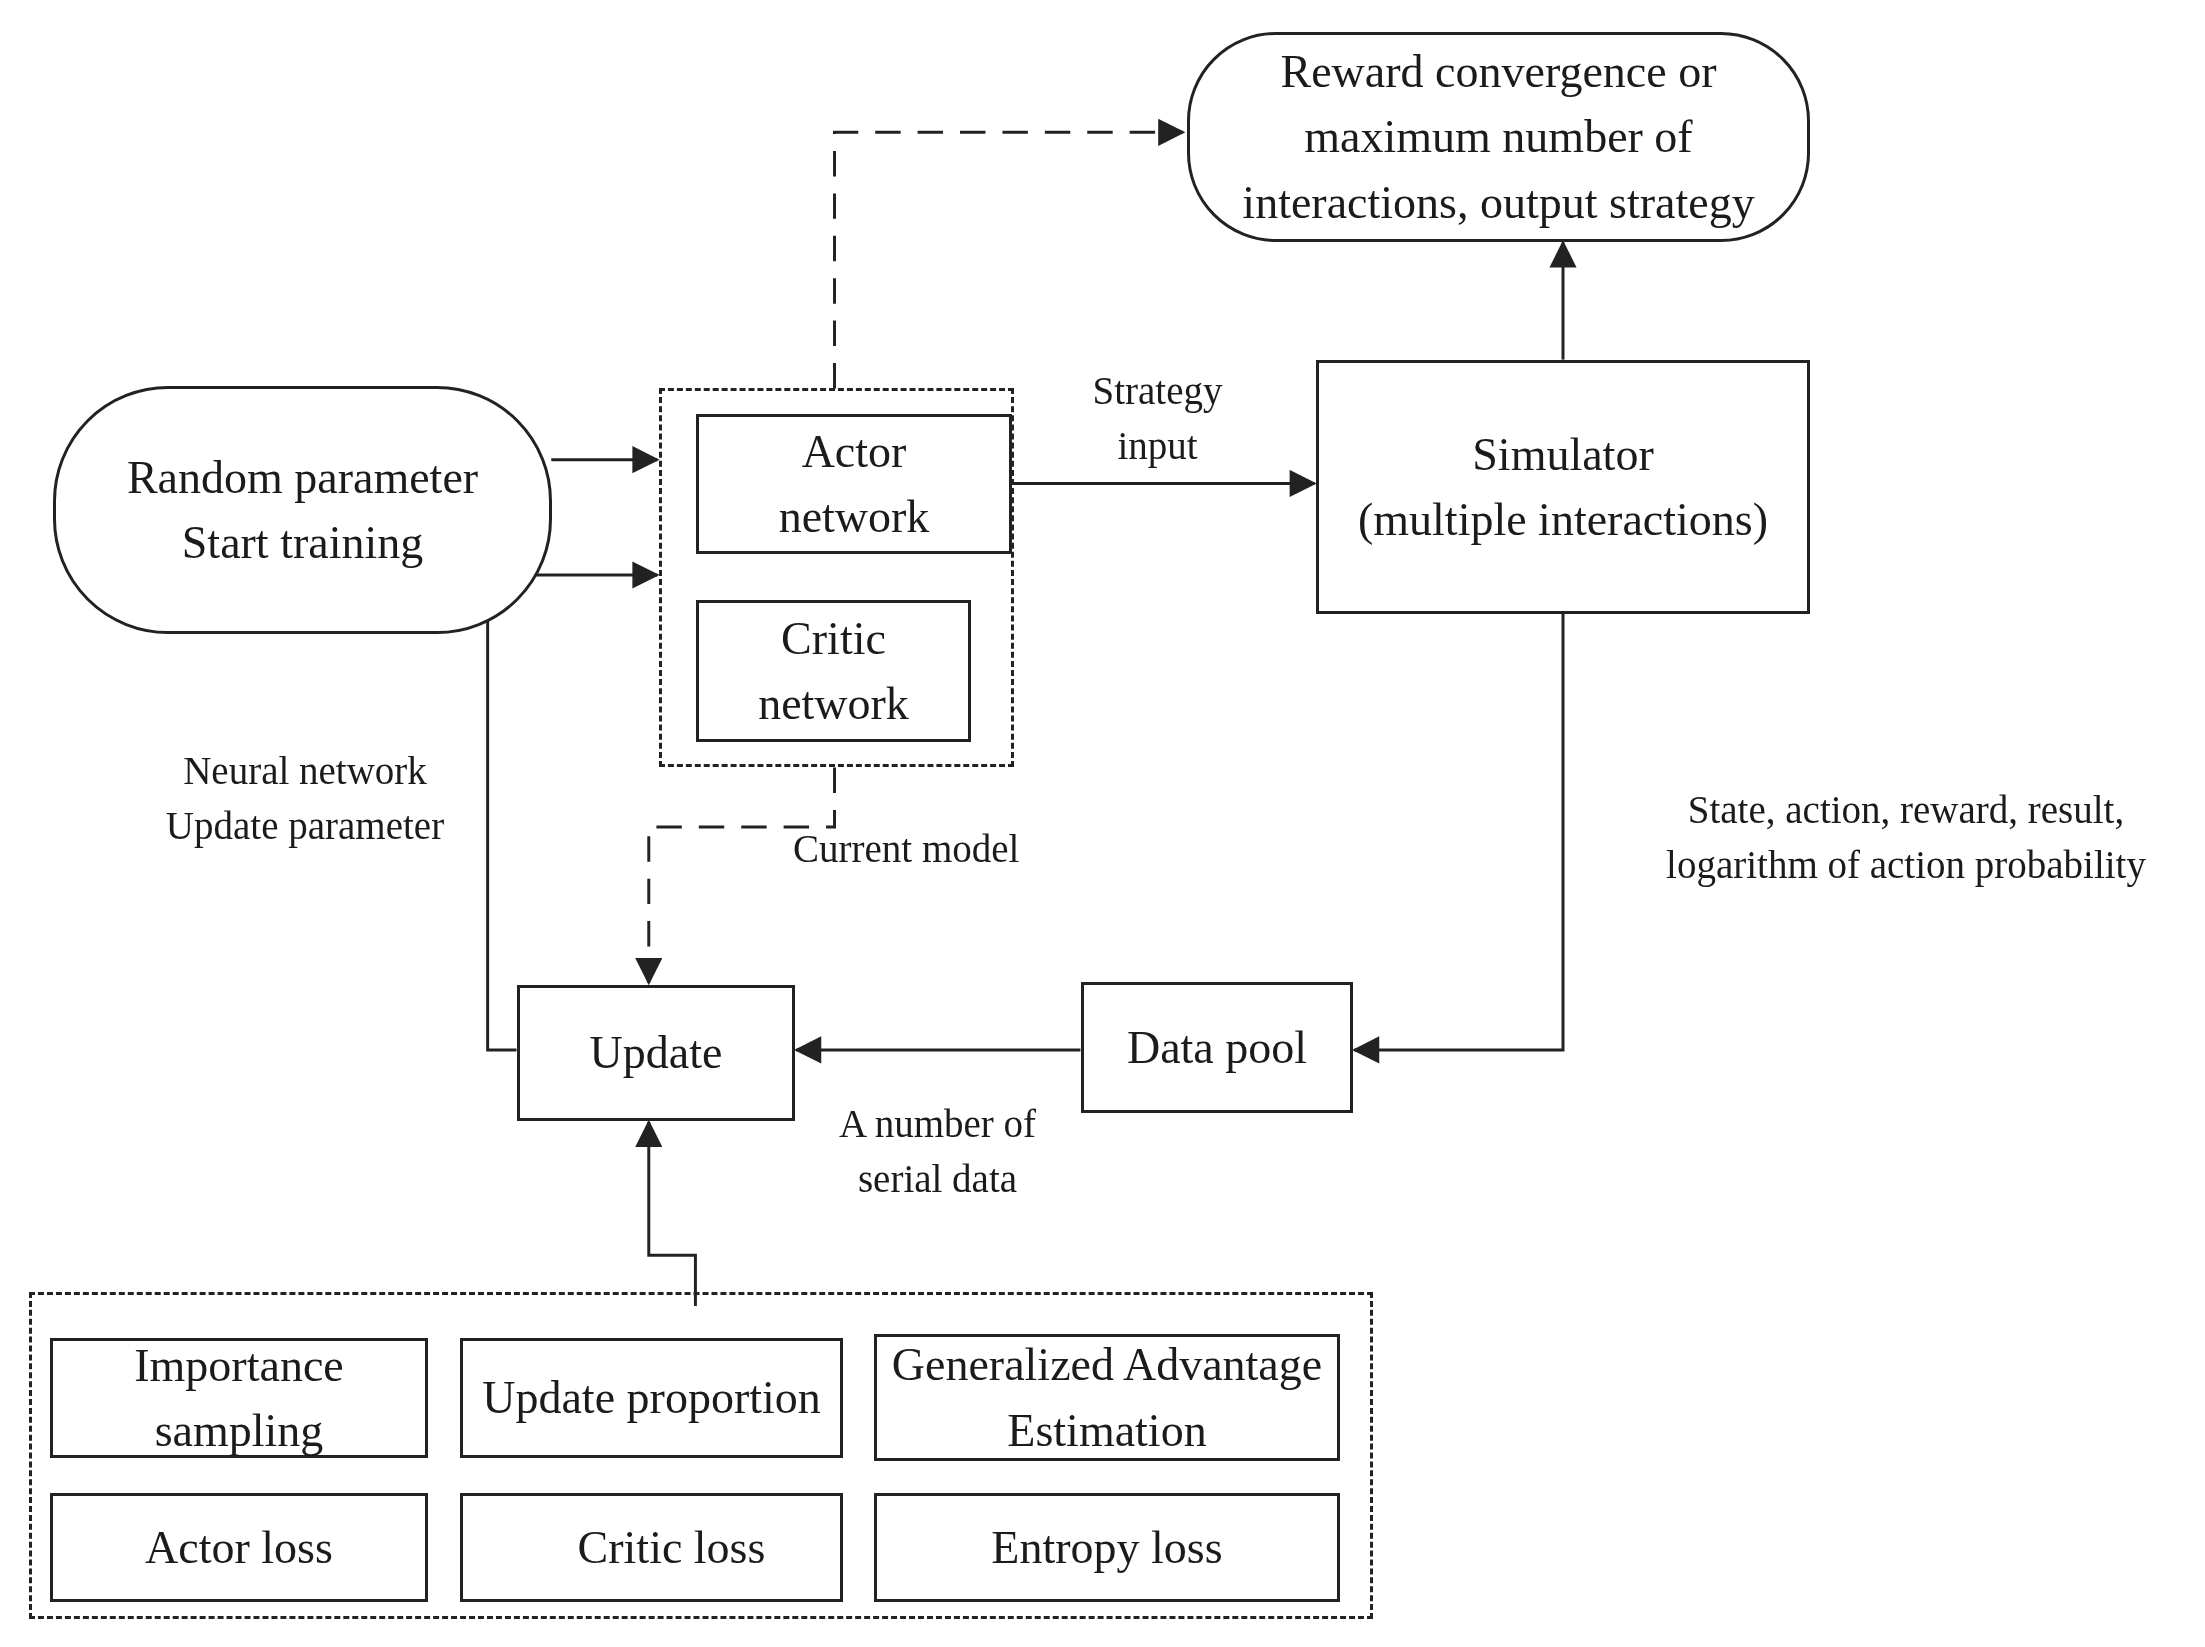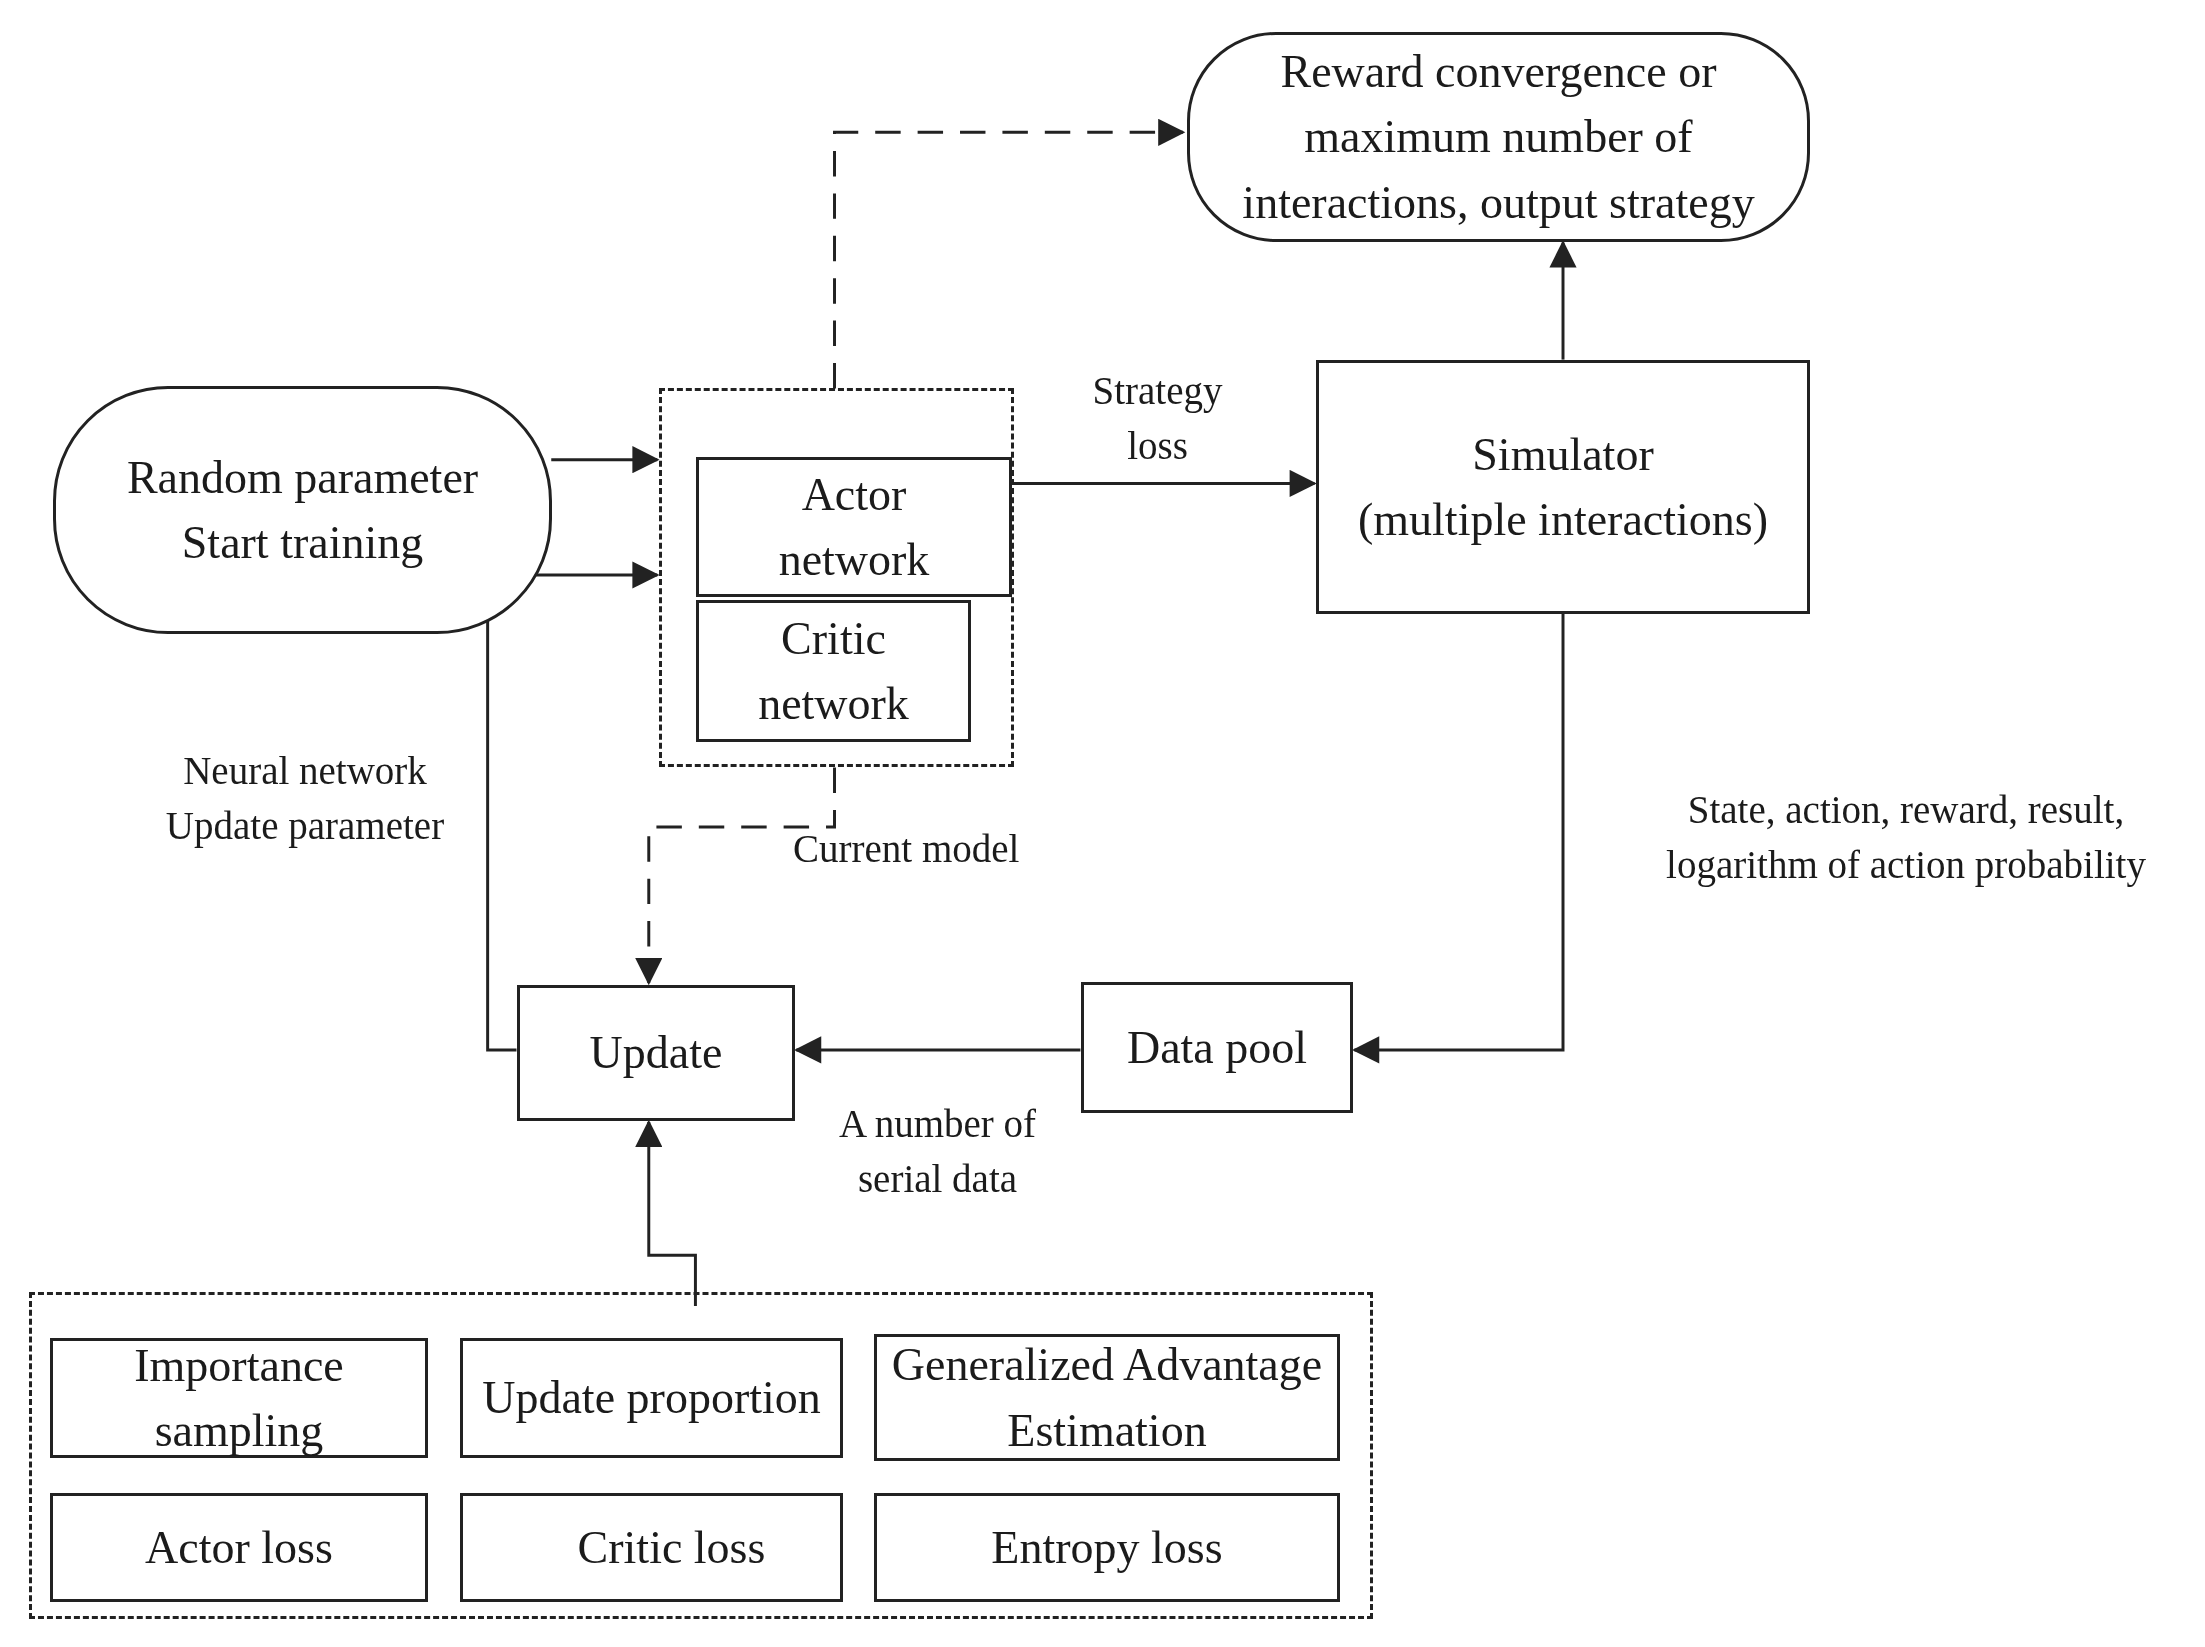--- a/index.html
+++ b/index.html
@@ -78,21 +78,21 @@
 interactions, output strategy</span>
   </div>
 
   <div class="node stadium" style="left:53px;top:338px;width:499px;height:248px;">
     <span>Random parameter
 Start training</span>
   </div>
 
   <div class="dashedbox" style="left:659px;top:388px;width:355px;height:379px;"></div>
 
-  <div class="node" style="left:696px;top:414px;width:316px;height:140px;margin-top:43px;">
+  <div class="node" style="left:696px;top:414px;width:316px;height:140px;">
     <span>Actor
 network</span>
   </div>
 
   <div class="node" style="left:696px;top:600px;width:275px;height:142px;">
     <span>Critic
 network</span>
   </div>
 
   <div class="node" style="left:1316px;top:360px;width:494px;height:254px;">
@@ -125,21 +125,21 @@
     <span>Actor loss</span>
   </div>
   <div class="node" style="left:460px;top:1493px;width:383px;height:109px;padding-left:40px;">
     <span>Critic loss</span>
   </div>
   <div class="node" style="left:874px;top:1493px;width:466px;height:109px;">
     <span>Entropy loss</span>
   </div>
 
   <div class="freelabel" style="left:1043px;top:363px;width:229px;">Strategy
-loss</div>
+input</div>
 
   <div class="freelabel" style="left:127px;top:743px;width:356px;">Neural network
 Update parameter</div>
 
   <div class="freelabel" style="left:793px;top:821px;width:322px;text-align:left;">Current model</div>
 
   <div class="freelabel" style="left:1607px;top:782px;width:598px;">State, action, reward, result,
 logarithm of action probability</div>
 
   <div class="freelabel" style="left:806px;top:1096px;width:263px;">A number of

